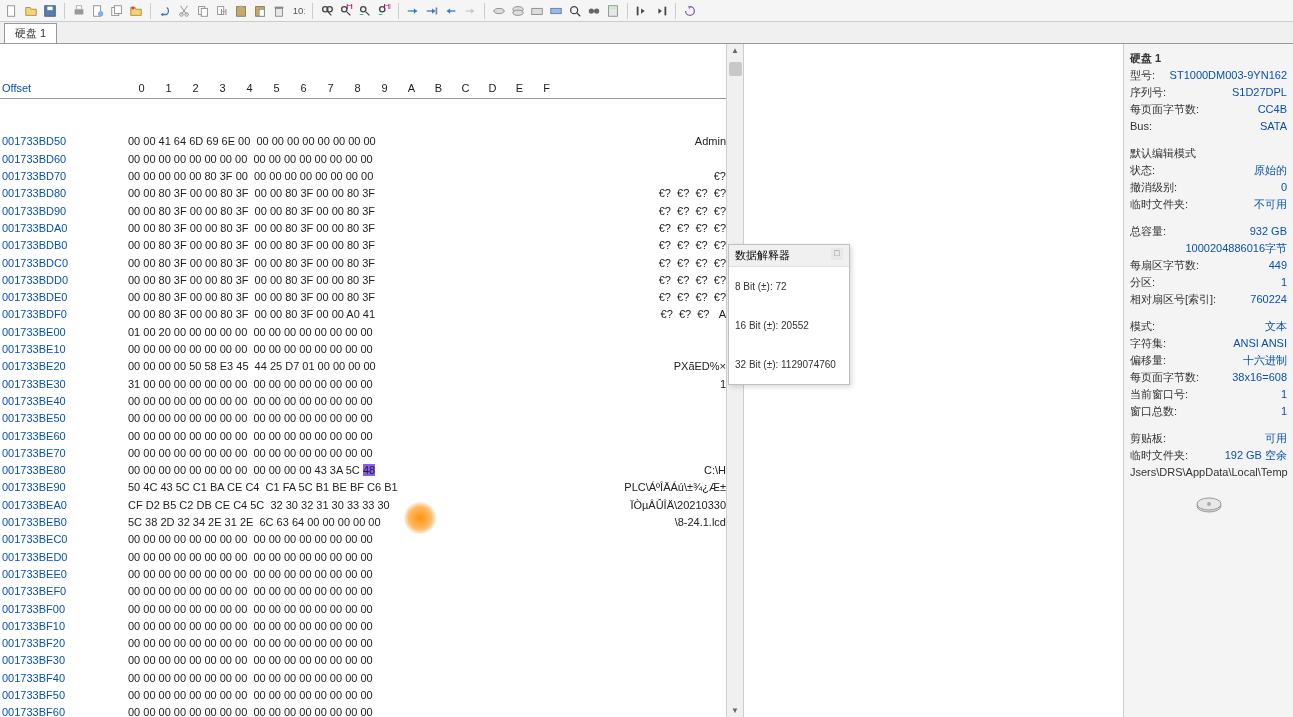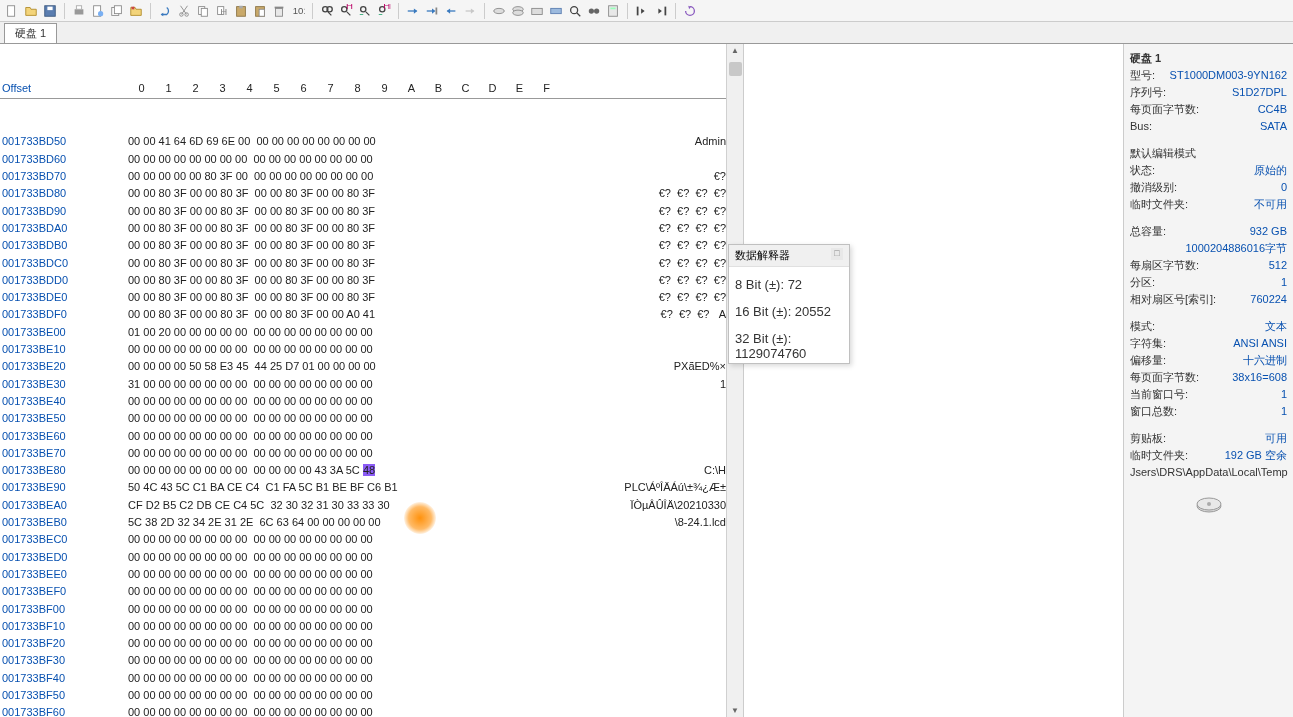--- a/index.html
+++ b/index.html
@@ -21,21 +21,21 @@
 .row .off { width: 92px; color: #0851b0; padding-left: 2px; }
 .row .hex { width: 440px; color: #222; letter-spacing: 0; margin-left: 36px; }
 .row .asc { width: 158px; color: #222; padding-left: 8px; text-align: right; }
 .vscroll { width: 17px; background: #f0f0f0; border-left: 1px solid #d0d0d0; position: relative; }
 .vscroll .thumb { position: absolute; top: 18px; left: 2px; width: 13px; height: 14px; background: #c8c8c8; border-radius: 2px; }
 .vscroll .uparr, .vscroll .dnarr { position:absolute; left:4px; font-size:8px; color:#666; }
 .vscroll .uparr { top:2px; } .vscroll .dnarr { bottom:2px; }
 .interp { position: absolute; left: 728px; top: 244px; width: 122px; background: #fff; border: 1px solid #c0c0c0; box-shadow: 2px 2px 5px rgba(0,0,0,0.15); }
 .interp .ititle { background: #f0f0f0; padding: 3px 6px; font-size: 11px; border-bottom: 1px solid #e0e0e0; display:flex; justify-content:space-between; }
 .interp .ititle .x { width:12px; height:12px; background:#e8e8e8; text-align:center; line-height:10px; font-size:9px; color:#888; }
-.interp .irow { padding: 2px 6px; font-size: 13px; color: #333; margin-top: 8px; }
+.interp .irow { padding: 14px 6px; font-size: 10px; color: #333; }
 .midspace { flex: 1; background: #fff; }
 .infopane { width: 170px; background: #f4f4f4; border-left: 1px solid #ccc; padding: 6px 6px; font-size: 11px; color: #222; overflow: hidden; }
 .infopane .irow { display: flex; justify-content: space-between; padding: 1px 0; line-height: 15px; }
 .infopane .lbl { color: #333; }
 .infopane .val { color: #0851b0; text-align: center; }
 .infopane .spacer { height: 10px; }
 .diskicon { text-align:center; padding-top:14px; font-size:22px; color:#888; }
 .selected { background: #8b5cf6; }
 .cursor-glow { position: absolute; left: 404px; top: 502px; width: 32px; height: 32px; border-radius: 50%; background: radial-gradient(circle, rgba(255,140,0,0.95) 0%, rgba(255,140,0,0.6) 50%, rgba(255,140,0,0) 75%); pointer-events: none; }
 </style>
@@ -313,21 +313,21 @@
     <div class="irow">
         <span class="lbl">总容量:</span>
         <span class="val">932 GB</span>
       </div>
     <div class="irow">
         <span class="lbl"></span>
         <span class="val">1000204886016字节</span>
       </div>
     <div class="irow">
         <span class="lbl">每扇区字节数:</span>
-        <span class="val">512</span>
+        <span class="val">449</span>
       </div>
     <div class="irow">
         <span class="lbl">分区:</span>
         <span class="val">1</span>
       </div>
     <div class="irow">
         <span class="lbl">相对扇区号[索引]:</span>
         <span class="val">760224</span>
       </div>
     <div class="spacer"></div>

